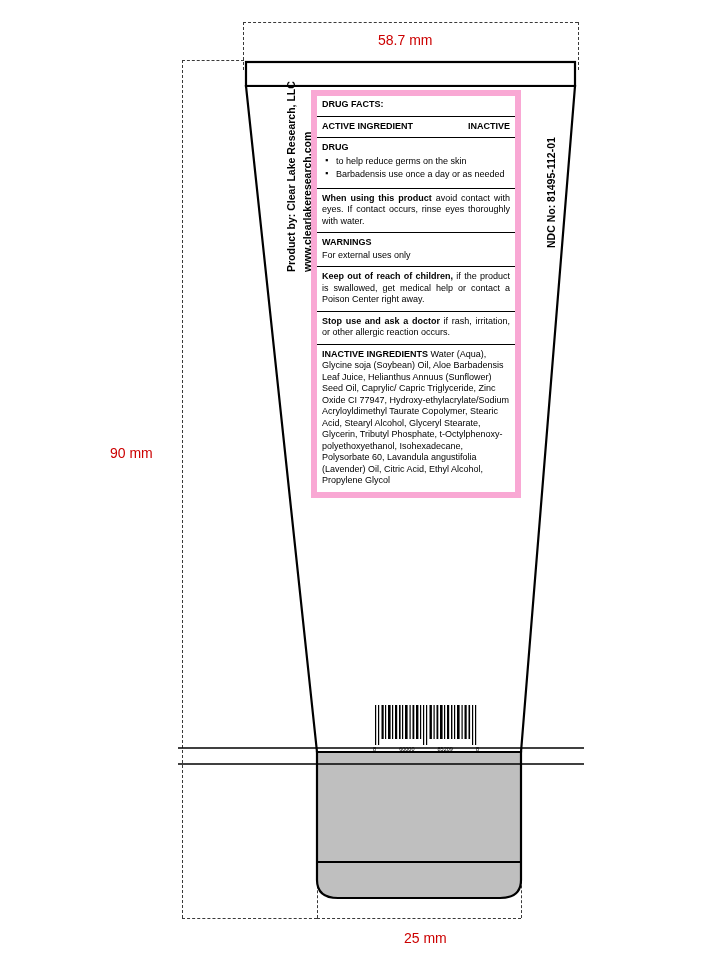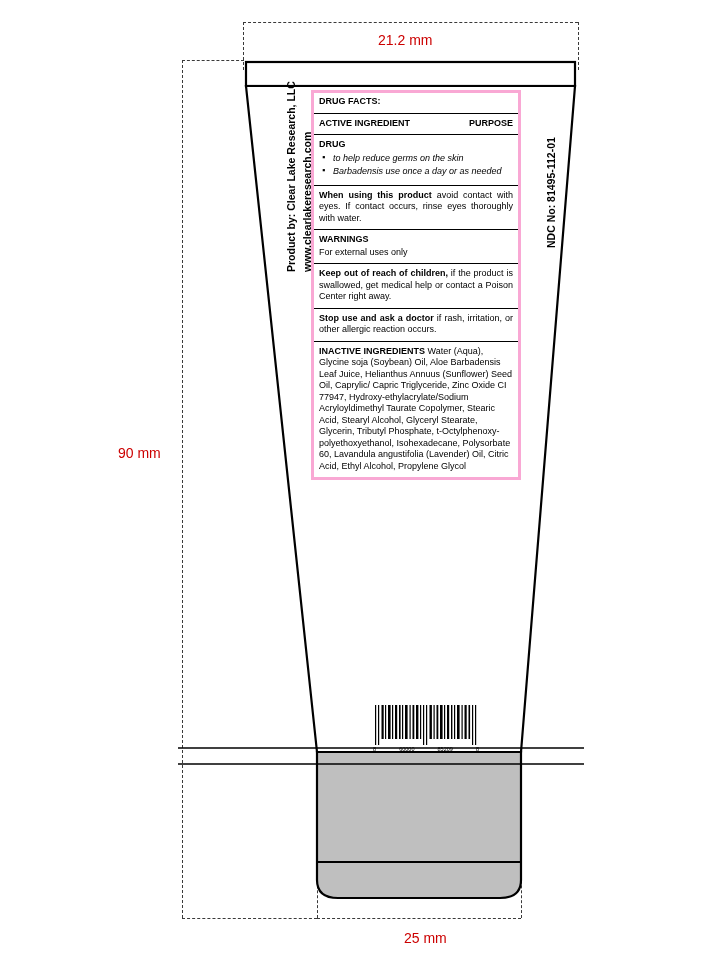--- a/index.html
+++ b/index.html
@@ -55,21 +55,21 @@
     font-family: "Liberation Sans", sans-serif;
   }
 
   
   .panel {
     position: absolute;
     left: 311px;
     top: 90px;
     width: 210px;
     box-sizing: border-box;
-    border: 3px solid #f9a8d4;
+    border: 6px solid #f9a8d4;
     background: #fff;
     font-size: 9px;
     line-height: 1.28;
   }
   .sect {
     border-bottom: 1px solid #000;
     padding: 4px 5px 5px 5px;
     box-sizing: border-box;
   }
   .sect:last-child { border-bottom: none; }
@@ -93,21 +93,20 @@
   .body-txt.nojust { text-align: left; }
   ul.bullets {
     margin: 2px 0 0 0;
     padding-left: 14px;
     list-style: none;
   }
   ul.bullets li {
     position: relative;
     margin-bottom: 2px;
     font-size: 9px;
-    font-style: italic;
   }
   ul.bullets li:before {
     content: "\25AA";
     position: absolute;
     left: -11px;
     top: -1px;
     font-size: 9px;
   }
   b.inl { font-weight: bold; }
 
@@ -134,26 +133,26 @@
   }
 </style>
 </head>
 <body>
 
 <div class="stage">
 
   <div class="dash-v" style="left:243px; top:22px; height:48px;"></div>
   <div class="dash-v" style="left:578px; top:22px; height:48px;"></div>
   <div class="dash-h" style="left:243px; top:22px; width:335px;"></div>
-  <div class="dim-label" style="left:378px; top:32px;">21.2 mm</div>
+  <div class="dim-label" style="left:378px; top:32px;">58.7 mm</div>
 
   <div class="dash-v" style="left:182px; top:60px; height:858px;"></div>
   <div class="dash-h" style="left:182px; top:60px; width:62px;"></div>
   <div class="dash-h" style="left:182px; top:918px; width:135px;"></div>
-  <div class="dim-label" style="left:118px; top:445px;">90 mm</div>
+  <div class="dim-label" style="left:110px; top:445px;">90 mm</div>
 
   <div class="dash-v" style="left:317px; top:752px; height:166px;"></div>
   <div class="dash-v" style="left:521px; top:752px; height:166px;"></div>
   <div class="dash-h" style="left:317px; top:918px; width:204px;"></div>
   <div class="dim-label" style="left:404px; top:930px;">25 mm</div>
 
   <svg class="tube-svg" width="720" height="960" viewBox="0 0 720 960">
 
     <rect x="246" y="62" width="329" height="24" fill="#ffffff" stroke="#000000" stroke-width="2.2"></rect>
 
@@ -172,21 +171,21 @@
 
   <div class="panel">
 
     <div class="sect thin">
       <div class="hdr">DRUG FACTS:</div>
     </div>
 
     <div class="sect">
       <div class="row-2">
         <span>ACTIVE INGREDIENT</span>
-        <span>PURPOSE</span>
+        <span>INACTIVE</span>
       </div>
     </div>
 
     <div class="sect">
       <div class="hdr">DRUG</div>
       <ul class="bullets">
         <li>to help reduce germs on the skin</li>
         <li>Barbadensis use once a day or as needed</li>
       </ul>
     </div>

